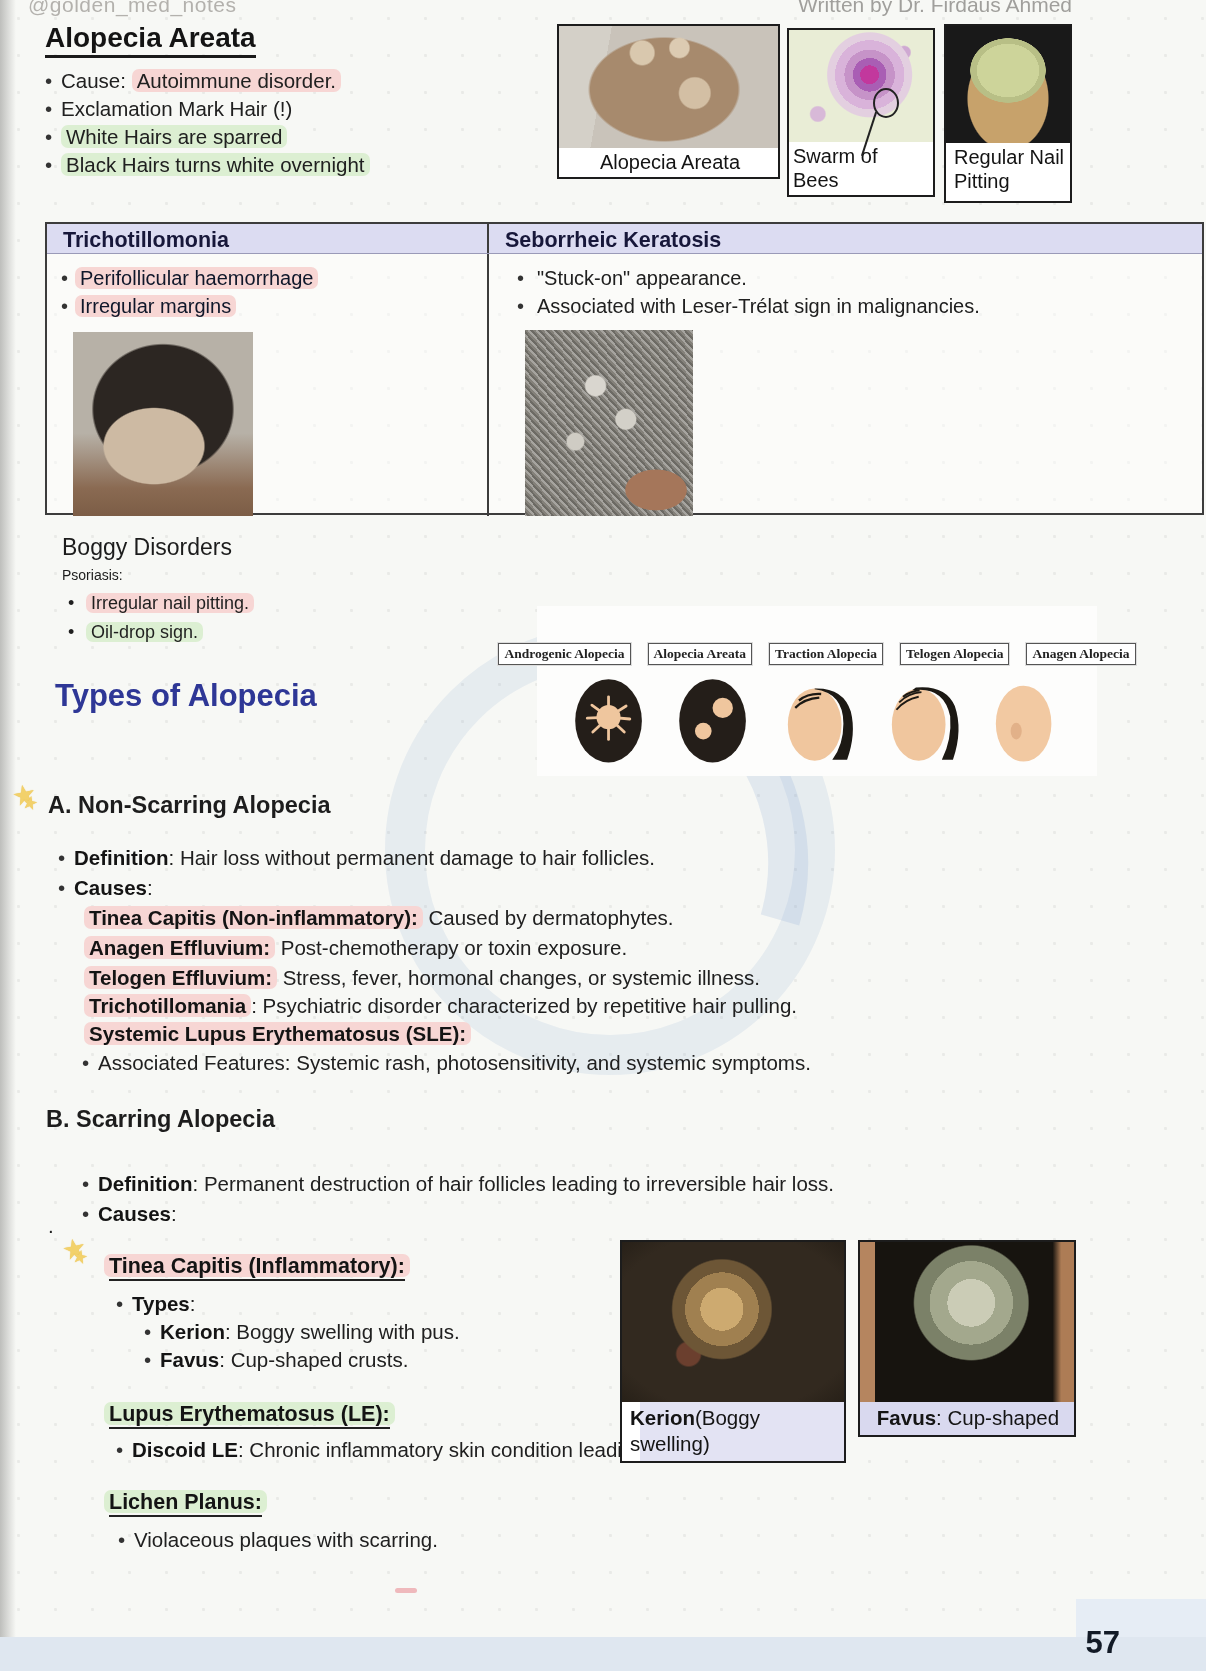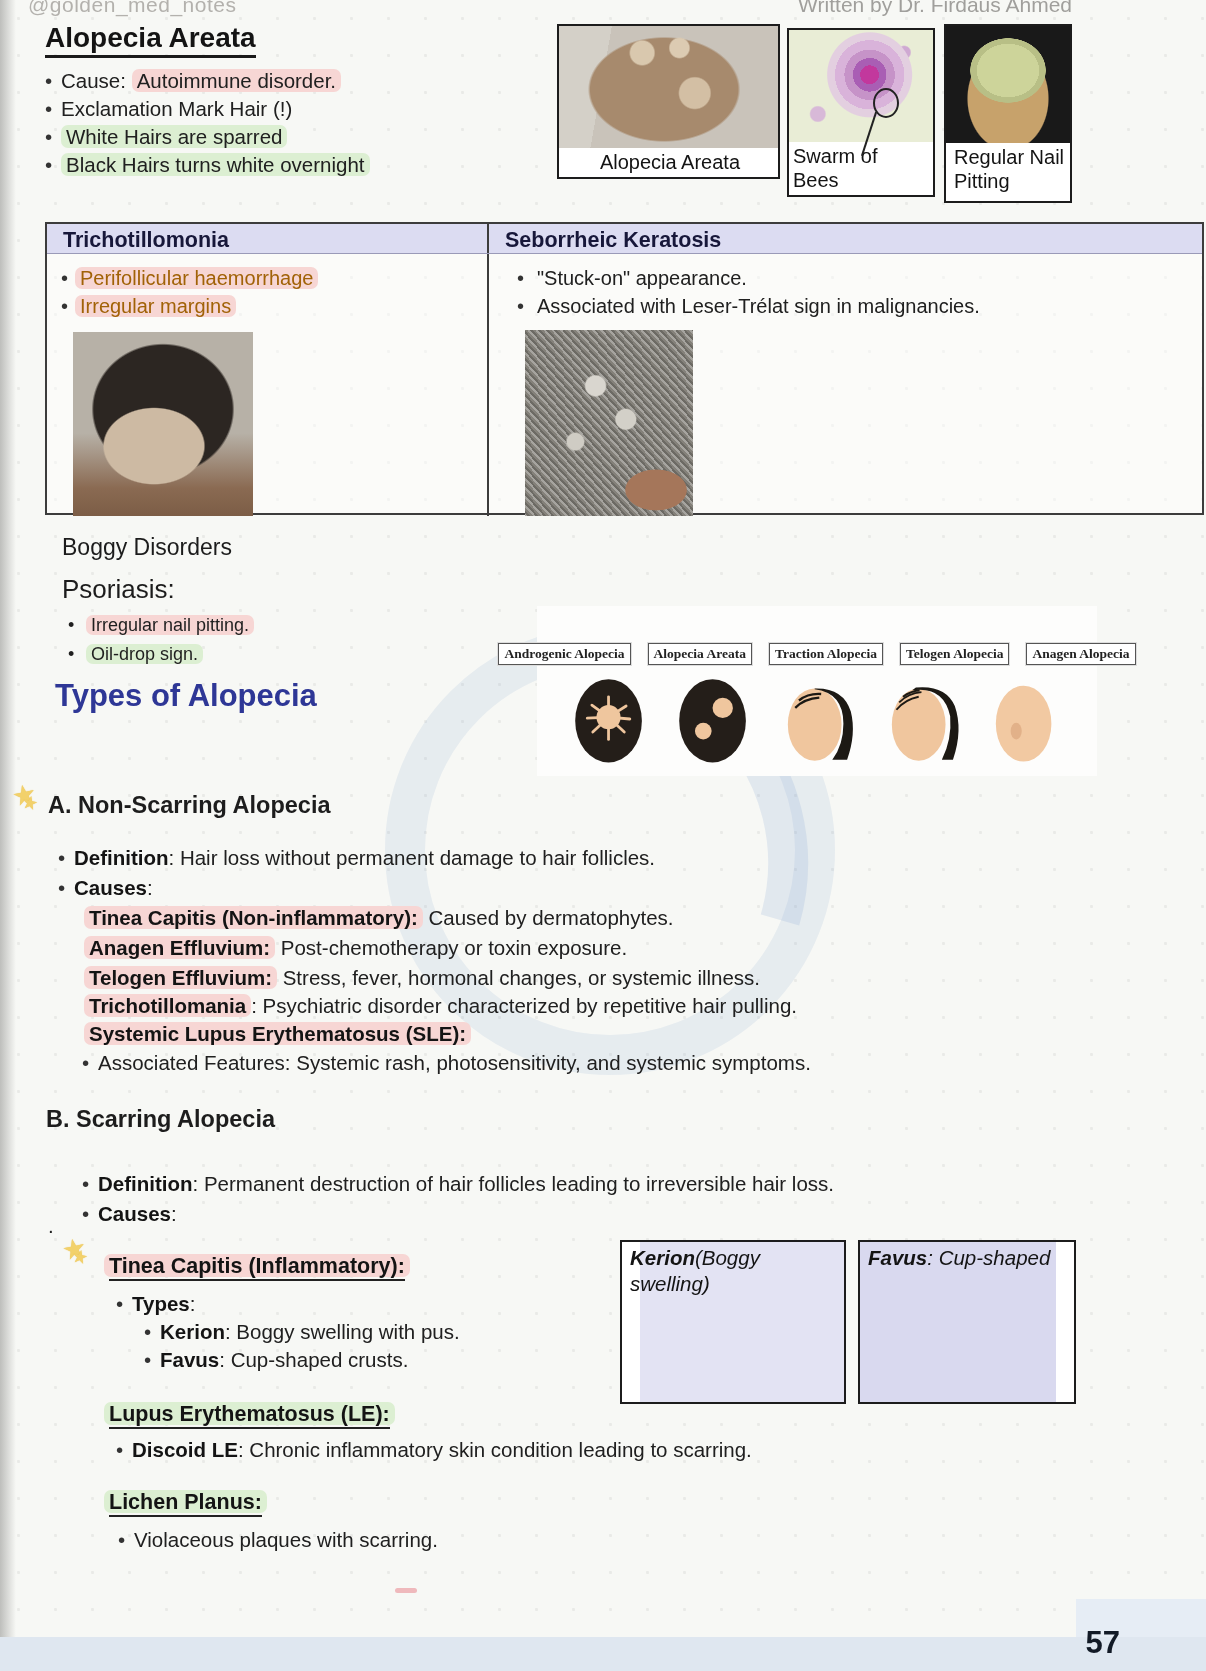--- a/index.html
+++ b/index.html
@@ -99,28 +99,28 @@
   .annot-tail { position:absolute; width:2px; height:46px; background:#222; left:55%; top:72%; transform:rotate(18deg); }
 
   
   .cmp-table { left:45px; top:222px; width:1159px; height:293px; border:2px solid #3c3c3c; background:rgba(255,255,255,0.45); display:flex; flex-direction:column; }
   .cmp-head { display:flex; height:38px; background:#dcdcf2; border-bottom:1px solid #9a9ab8; }
   .cmp-body { display:flex; flex:1; }
   .cmp-col-l { width:442px; border-right:2px solid #3c3c3c; }
   .cmp-col-r { flex:1; }
   .cmp-head .hcell { font-size:21.5px; font-weight:bold; color:#17173a; padding:4px 0 0 16px; }
   .cell-pad { padding:10px 14px 0 14px; }
-  .cmp-li { font-size:20px; line-height:28px; color:#a16207; position:relative; padding-left:14px; }
+  .cmp-li { font-size:20px; line-height:28px; color:#0f172a; position:relative; padding-left:14px; }
   .cmp-li::before { content:"•"; position:absolute; left:0; top:0; color:#333; }
   .cmp-li-r { font-size:20px; line-height:28px; color:#202020; position:relative; padding-left:26px; margin-left:8px; }
   .cmp-li-r::before { content:"•"; position:absolute; left:6px; top:0; color:#333; }
 
   .nail-block { left:62px; top:534px; }
   .nail-title { font-size:23px; color:#1c1c1c; }
-  .nail-sub { font-size:26px; color:#1c1c1c; margin-top:13px; }
+  .nail-sub { font-size:14px; color:#1c1c1c; margin-top:6px; }
   .nail-bullets { margin-top:6px; }
   .nail-bullets .row { font-size:18px; line-height:29px; padding-left:24px; position:relative; }
   .nail-bullets .row::before { content:"•"; position:absolute; left:6px; }
 
   .types-heading { left:55px; top:678px; font-size:31px; font-weight:bold; color:#2e3796; }
 
   .diagram { left:537px; top:606px; width:560px; height:170px; background:#fdfdfc; z-index:1; }
   .diagram .labels { display:flex; gap:17px; justify-content:center; margin-top:37px; }
   .diagram .labels .lab {
     font-family:"Liberation Serif", serif; font-weight:bold; font-size:13.5px; color:#222;
@@ -133,21 +133,21 @@
   .star-cluster { color:#f2d16b; text-shadow:0 0 1px #e6bd4f; line-height:14px; }
   .star-lg { font-size:27px; display:block; transform:rotate(-12deg); }
   .star-sm { font-size:18px; display:block; margin-left:10px; margin-top:-6px; transform:rotate(10deg); }
 
   .line { position:absolute; z-index:2; font-size:20.5px; color:#202020; white-space:nowrap; }
   .line-bullet { padding-left:16px; }
   .line-bullet::before { content:"•"; position:absolute; left:0; color:#333; }
   .uline { border-bottom:2.5px solid #222; padding-bottom:1px; }
   .sub-title { font-size:21.5px; font-weight:bold; color:#141414; }
 
-  .bot-fig { border:2px solid #1c1c1c; background:#fff; display:flex; flex-direction:row; z-index:2;font-style:italic; }
+  .bot-fig { border:2px solid #1c1c1c; background:#fff; display:flex; flex-direction:column; z-index:2; }
   .bot-fig .cap { font-size:20.5px; padding:3px 6px 4px 8px; line-height:26px; color:#141414; }
   .cap-lav { background:#d9d9ef; }
   .cap-half-lav { background:linear-gradient(90deg, #ffffff 0 8%, #e3e3f3 8% 100%); }
 
   .pink-dash { left:395px; top:1588px; width:22px; height:5px; background:#efb9bc; border-radius:3px; }
 
   .footer-band { position:absolute; left:0; right:0; bottom:0; height:34px; background:#dfe7f0; z-index:1; }
   .footer-corner { position:absolute; right:0; bottom:0; width:130px; height:72px; background:#e6edf5; z-index:1; }
   .page-num { right:86px; bottom:10px; font-size:31px; font-weight:bold; color:#121a26; z-index:3; }
 </style>

